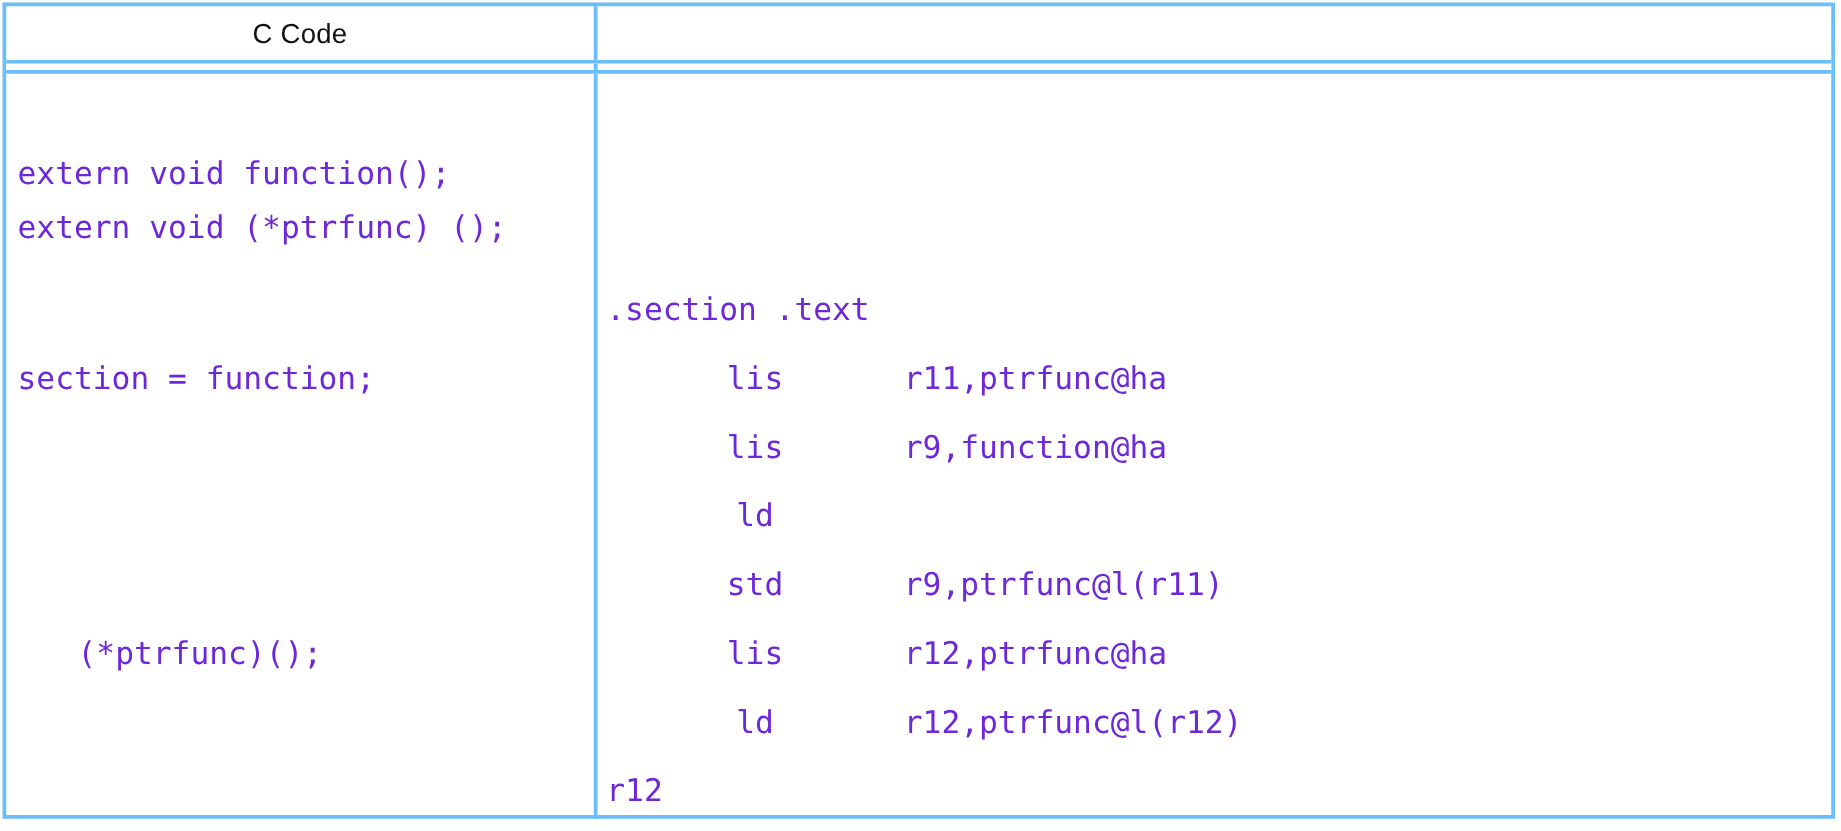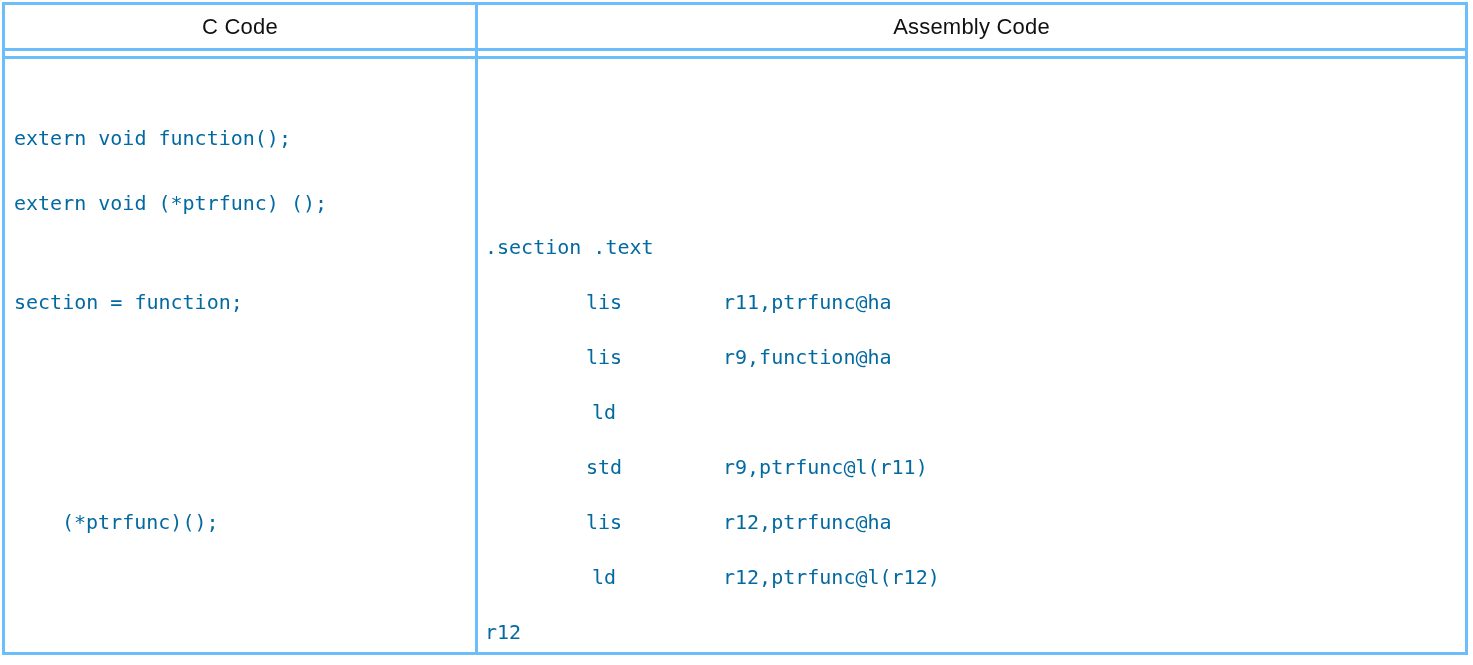--- a/index.html
+++ b/index.html
@@ -103,22 +103,22 @@
     margin: 0;
     list-style: none;
   }
   .code-line {
     position: absolute;
     left: 0;
     height: 55px;
     line-height: 55px;
     white-space: pre;
     font-family: "DejaVu Sans Mono", "Liberation Mono", monospace;
-    font-size: 20px;
-    color: #0369a1;
+    font-size: 25px;
+    color: #6d28d9;
   }
   .c-col .code-line {
     padding-left: 9px;
   }
   .asm-col .code-line {
     padding-left: 7px;
   }
   .asm-line {
     display: flex;
   }
@@ -134,36 +134,35 @@
     white-space: pre;
   }
 </style>
 </head>
 <body>
 
 <div class="table-wrap" style="border-color: rgb(108, 190, 250);">
 
   <div class="header-row">
     <div class="header-cell c-col" style="border-right-color: rgb(108, 190, 250);">C Code</div>
-    <div class="header-cell asm-col">Assembly Code</div>
   </div>
 
   <div class="header-rule-outer" style="background: rgb(108, 190, 250);"></div>
   <div class="header-rule-gap">
     <div class="gap-left" style="border-right-color: rgb(108, 190, 250);"></div>
     <div class="gap-right"></div>
   </div>
   <div class="header-rule-inner" style="background: rgb(108, 190, 250);"></div>
 
   <div class="body-row">
 
     <div class="body-cell c-col" style="border-right-color: rgb(108, 190, 250);">
       <div class="code-lines" id="c-code-lines">
           <div class="code-line" style="top: 52px;">extern void function();</div>
-          <div class="code-line" style="top: 117px;">extern void (*ptrfunc) ();</div>
+          <div class="code-line" style="top: 95px;">extern void (*ptrfunc) ();</div>
           <div class="code-line" style="top: 216px;">section = function;</div>
           <div class="code-line" style="top: 436px; margin-left: 48px;">(*ptrfunc)();</div>
         </div>
     </div>
 
     <div class="body-cell asm-col">
       <div class="code-lines" id="asm-code-lines">
           <div class="code-line asm-line" style="top: 161px;"><span class="operand">.section .text</span></div>
           <div class="code-line asm-line" style="top: 216px;"><span class="mnemonic">lis</span><span class="operand">r11,ptrfunc@ha</span></div>
           <div class="code-line asm-line" style="top: 271px;"><span class="mnemonic">lis</span><span class="operand">r9,function@ha</span></div>

